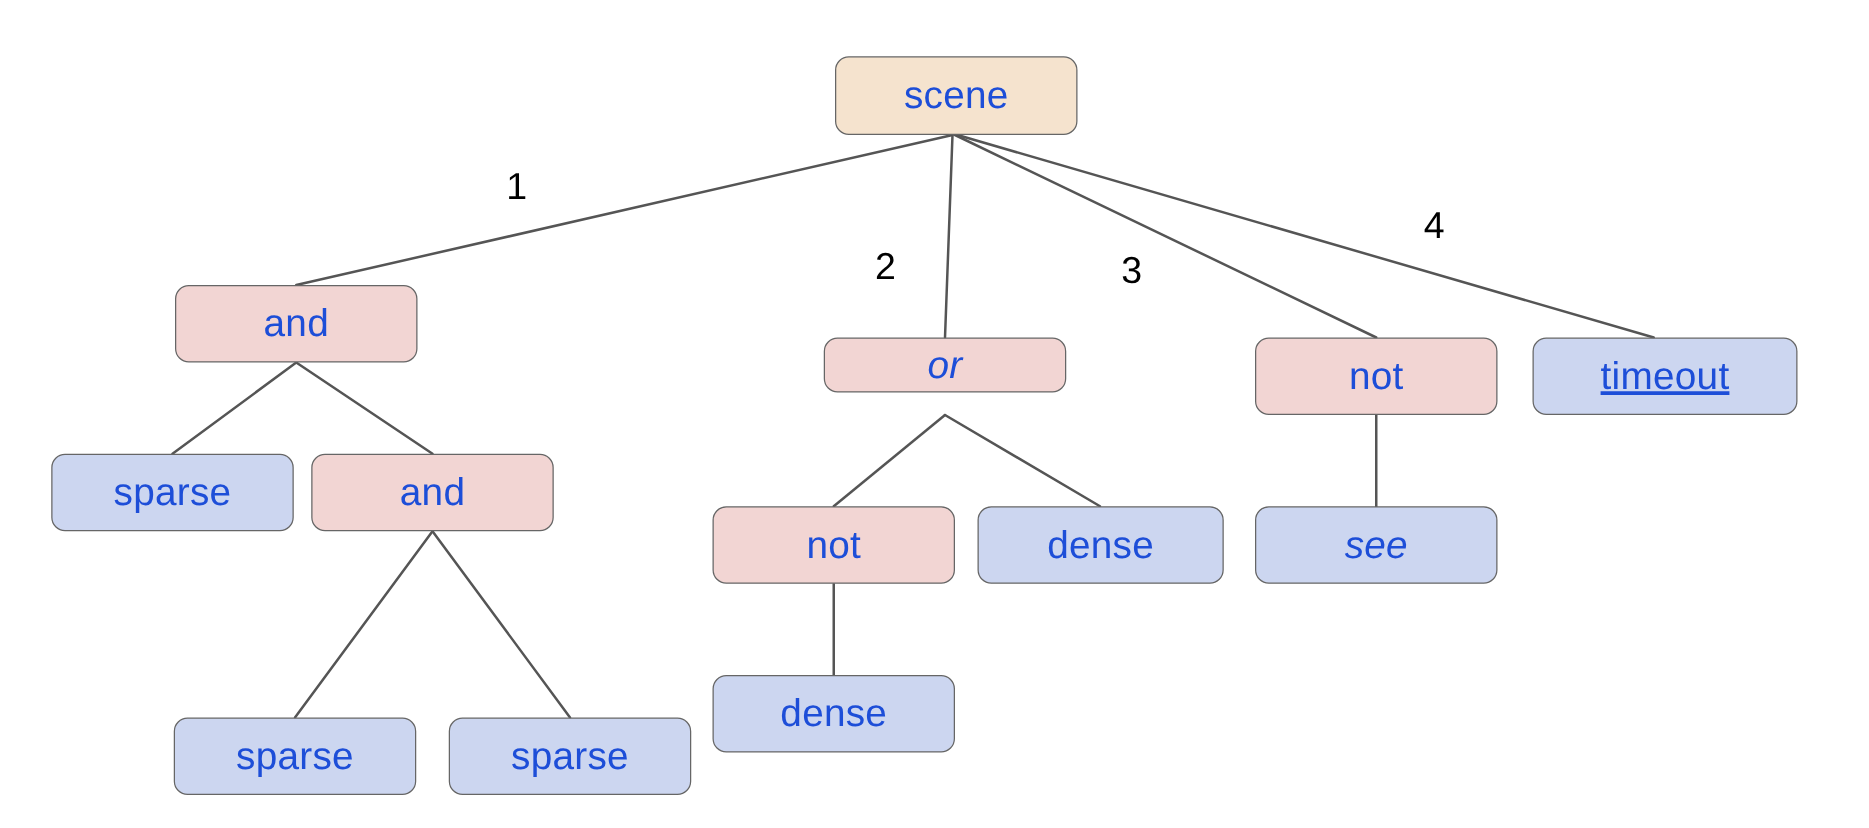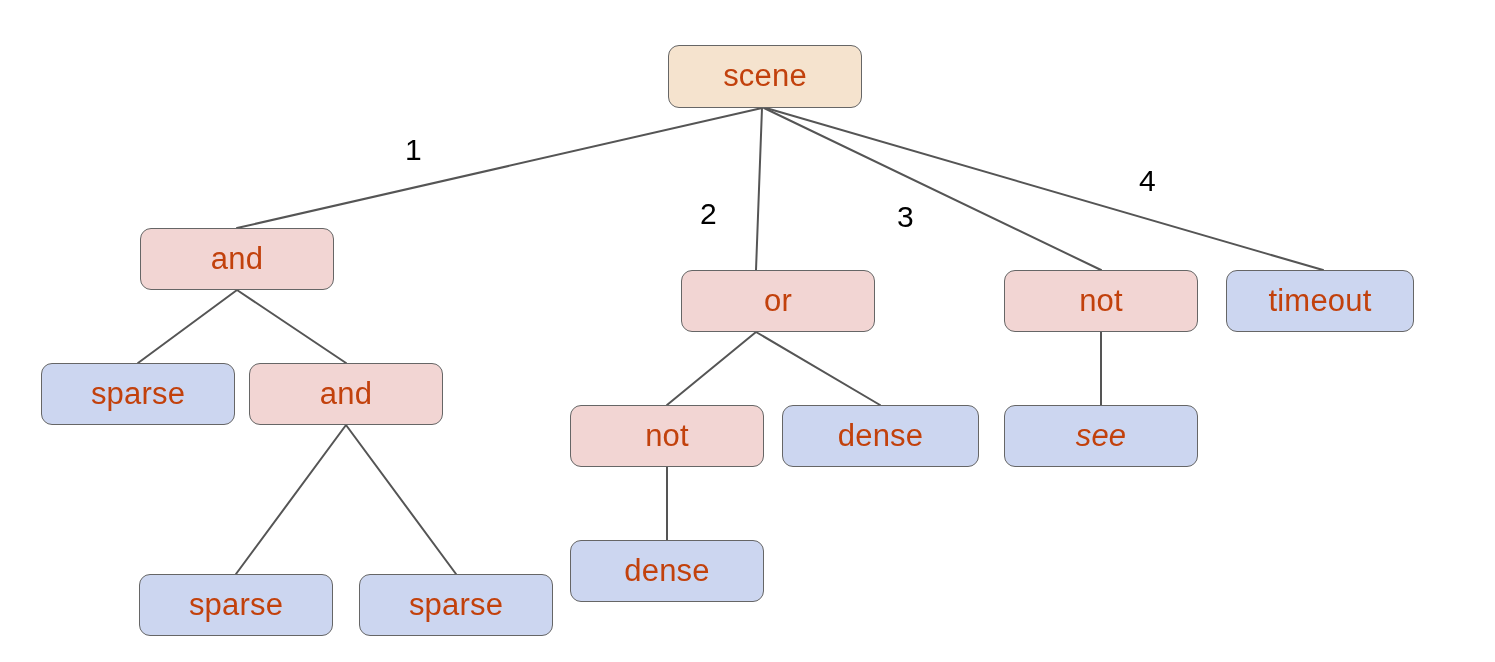--- a/index.html
+++ b/index.html
@@ -27,21 +27,21 @@
     pointer-events: none;
   }
   .node {
     position: absolute;
     box-sizing: border-box;
     border: 1.6px solid #666666;
     border-radius: 11px;
     display: flex;
     align-items: center;
     justify-content: center;
-    color: #c2410c;
+    color: #1d4ed8;
     font-size: 31px;
     line-height: 1;
     letter-spacing: 0.2px;
     white-space: nowrap;
   }
   .node-label {
     display: block;
     transform: translateY(-1px);
   }
   .edge-label {
@@ -84,39 +84,39 @@
       </div>
       <div class="node" style="left: 249px; top: 363px; width: 194px; height: 62px; background: rgb(242, 213, 211); border-color: rgb(102, 102, 102);">
         <span class="node-label">and</span>
       </div>
       <div class="node" style="left: 139px; top: 574px; width: 194px; height: 62px; background: rgb(204, 214, 240); border-color: rgb(102, 102, 102);">
         <span class="node-label">sparse</span>
       </div>
       <div class="node" style="left: 359px; top: 574px; width: 194px; height: 62px; background: rgb(204, 214, 240); border-color: rgb(102, 102, 102);">
         <span class="node-label">sparse</span>
       </div>
-      <div class="node" style="left: 681px; top: 270px; width: 194px; height: 62px; background: rgb(242, 213, 211); border-color: rgb(102, 102, 102);">
+      <div class="node" style="left: 659px; top: 270px; width: 194px; height: 44px; background: rgb(242, 213, 211); border-color: rgb(102, 102, 102); font-style: italic;">
         <span class="node-label">or</span>
       </div>
       <div class="node" style="left: 570px; top: 405px; width: 194px; height: 62px; background: rgb(242, 213, 211); border-color: rgb(102, 102, 102);">
         <span class="node-label">not</span>
       </div>
       <div class="node" style="left: 782px; top: 405px; width: 197px; height: 62px; background: rgb(204, 214, 240); border-color: rgb(102, 102, 102);">
         <span class="node-label">dense</span>
       </div>
       <div class="node" style="left: 570px; top: 540px; width: 194px; height: 62px; background: rgb(204, 214, 240); border-color: rgb(102, 102, 102);">
         <span class="node-label">dense</span>
       </div>
       <div class="node" style="left: 1004px; top: 270px; width: 194px; height: 62px; background: rgb(242, 213, 211); border-color: rgb(102, 102, 102);">
         <span class="node-label">not</span>
       </div>
       <div class="node" style="left: 1004px; top: 405px; width: 194px; height: 62px; background: rgb(204, 214, 240); border-color: rgb(102, 102, 102); font-style: italic;">
         <span class="node-label">see</span>
       </div>
-      <div class="node" style="left: 1226px; top: 270px; width: 188px; height: 62px; background: rgb(204, 214, 240); border-color: rgb(102, 102, 102);">
+      <div class="node" style="left: 1226px; top: 270px; width: 212px; height: 62px; background: rgb(204, 214, 240); border-color: rgb(102, 102, 102); text-decoration: underline;">
         <span class="node-label">timeout</span>
       </div>
     </div>
   <div id="edge-label-layer">
       <div class="edge-label" style="left: 405px; top: 135px;">1</div>
       <div class="edge-label" style="left: 700px; top: 199px;">2</div>
       <div class="edge-label" style="left: 897px; top: 202px;">3</div>
       <div class="edge-label" style="left: 1139px; top: 166px;">4</div>
     </div>
 

